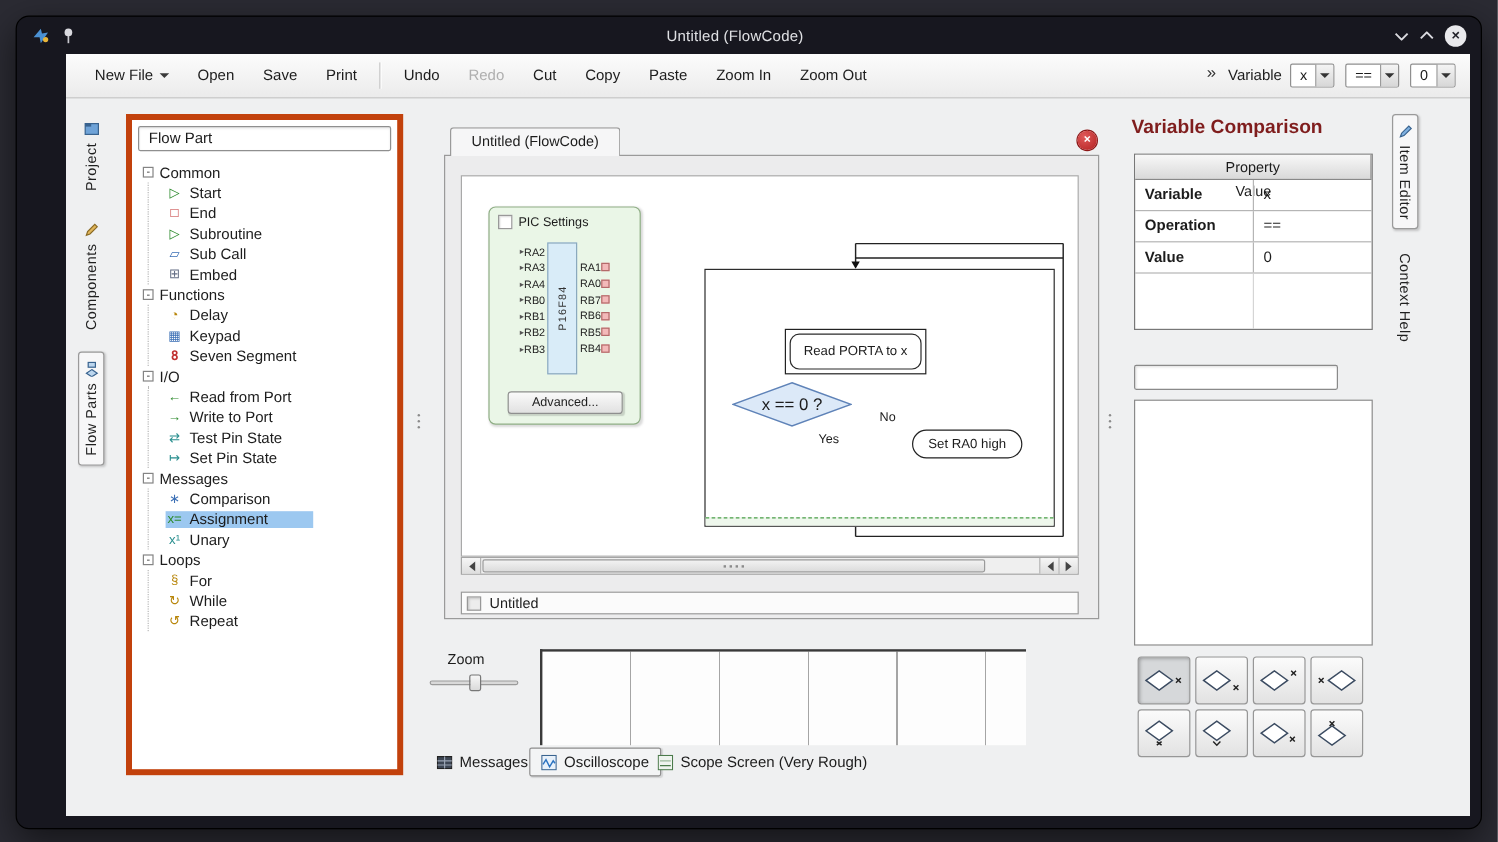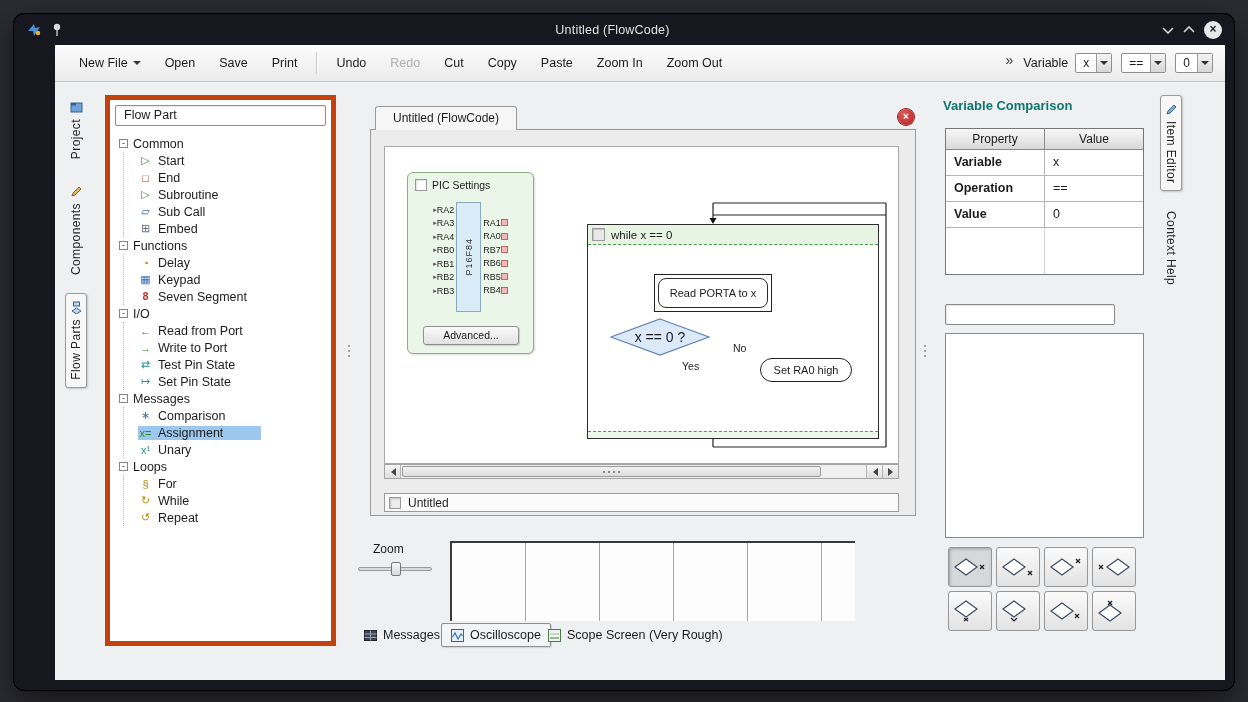--- a/index.html
+++ b/index.html
@@ -129,24 +129,24 @@
                   border:1px solid #777; border-radius:2px; }
   .scope { position:absolute; left:395px; top:496px; width:405px; height:80px; background:#fdfdfd;
            border-top:2px solid #3a3a3a; border-left:2px solid #3a3a3a;
            background-image:repeating-linear-gradient(90deg, transparent 0, transparent 73px, #a5a5a5 73px, #a5a5a5 74px); }
 
   
   .btab { position:absolute; top:578px; height:24px; display:flex; align-items:center; gap:6px; padding:0 9px; font-size:12.5px; }
   .btab.active { border:1px solid #8f8f8f; background:#f3f4f5; border-radius:2px; box-shadow:1px 1px 1px rgba(0,0,0,.12); }
 
   
-  .rp-title { position:absolute; left:888px; top:53px; font-size:13px; font-weight:bold; color:#0f766e; }
+  .rp-title { position:absolute; left:888px; top:53px; font-size:16px; font-weight:bold; color:#7f1d1d; }
   .prop-table { position:absolute; left:890px; top:83px; width:199px; height:147px; border:1px solid #777; background:#fff;
                 display:flex; flex-direction:column; }
-  .pt-head { display:flex; height:21px; background:linear-gradient(#f8f8f8,#d9d9d9); border-bottom:1px solid #888; font-size:12px; }
+  .pt-head { display:flex; height:21px; background:linear-gradient(#f8f8f8,#d9d9d9); border-bottom:1px solid #888; font-size:12px;flex-direction:column; }
   .pt-head div { flex:1; text-align:center; line-height:20px; }
   .pt-head div:first-child { border-right:1px solid #888; }
   .pt-row { display:flex; height:26px; border-bottom:1px solid #b5b5b5; font-size:12.5px; }
   .pt-row .k { flex:1; font-weight:bold; padding:5px 0 0 8px; border-right:1px solid #b5b5b5; }
   .pt-row .v { flex:1; padding:5px 0 0 8px; }
   .pt-fill { flex:1; display:flex; }
   .pt-fill div:first-child { flex:1; border-right:1px solid #d5d5d5; }
   .pt-fill div:last-child { flex:1; }
 
   .rp-input { position:absolute; left:890px; top:259px; width:170px; height:21px; background:#fff; border:1px solid #8a8a8a;
@@ -499,24 +499,20 @@
             <path d="M275,165 V169"></path>
               <path class="arrow" d="M275,171 L271.5,165.5 L278.5,165.5 Z"></path>
             <path d="M275,209 V286"></path>
               <path class="arrow" d="M275,290 L271.5,284 L278.5,284 Z"></path>
             <path d="M325,190 H421 M421,190 V207"></path>
               <path class="arrow" d="M421,211 L417.5,205 L424.5,205 Z"></path>
             <path d="M421,235 V263 M421,263 H275"></path>
           </svg>
 
           <div class="while-box">
-            <div class="while-head">
-              <div class="while-ic"></div>
-              <span>while x == 0</span>
-            </div>
             <div class="while-foot"></div>
           </div>
 
           <div class="read-box">
             <span style="position:relative">Read PORTA to x</span>
           </div>
 
           <svg class="abs decision-svg" style="left:225px;top:171px" width="100" height="38">
             <polygon points="50,1 99,19 50,37 1,19"></polygon>
           </svg>

